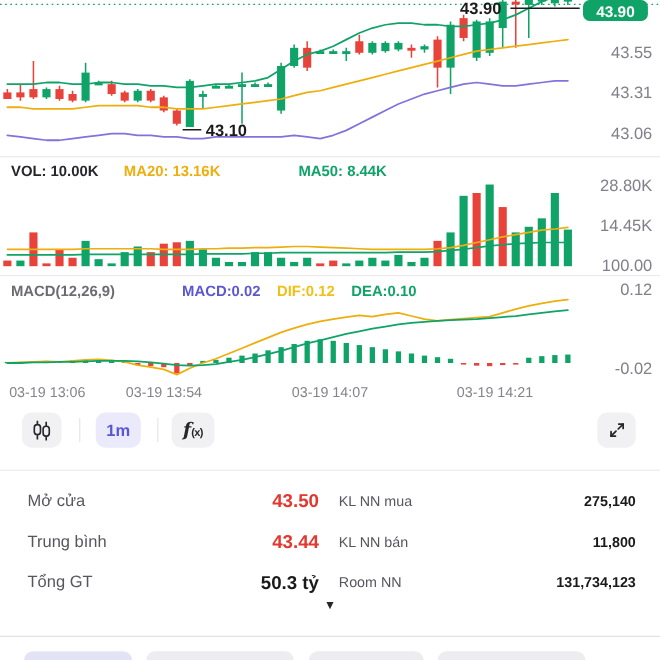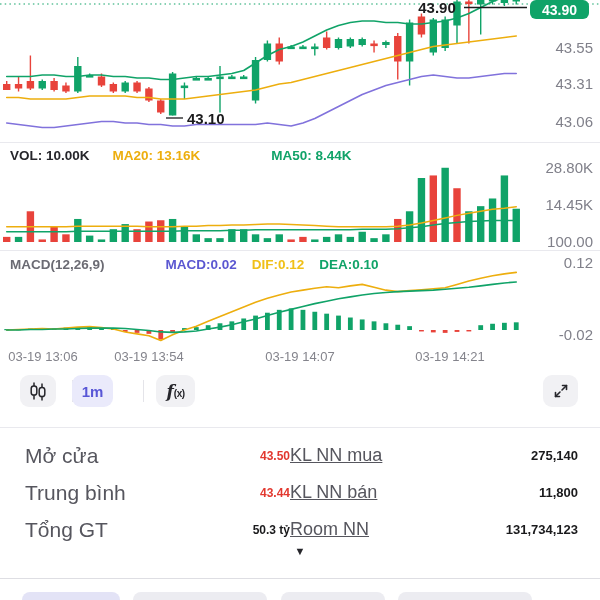--- a/index.html
+++ b/index.html
@@ -32,24 +32,24 @@
   .tb-btn { position:absolute; top:375px; height:32px; border:none; background:#F1F1F4;
     border-radius:9px; display:flex; align-items:center; justify-content:center; cursor:pointer; }
   .tb-interval { background:#EAEAFB; color:#5856D6; font-weight:700; font-size:15px;
     font-family:"Liberation Sans", sans-serif; }
   .tb-sep { position:absolute; top:380px; width:1px; height:22px; background:#E4E4E9; }
   .fx { color:#26262B; display:flex; align-items:baseline; }
   .fx i { font-family:"DejaVu Serif", serif; font-style:italic; font-size:17px; font-weight:600; }
   .fx small { font-size:10px; font-weight:600; letter-spacing:-0.5px; }
 
   .srow { position:absolute; left:25px; right:22px; height:37px; display:flex; align-items:center; }
-  .sl1 { width:150px; color:#56565E; font-size:21px; }
-  .sv1 { width:115px; text-align:right; font-size:12px; font-weight:600; color:#1A1A1C; }
+  .sl1 { width:150px; color:#56565E; font-size:15px; }
+  .sv1 { width:115px; text-align:right; font-size:17px; font-weight:600; color:#1A1A1C; }
   .sv1.red { color:#E2382F; }
-  .sl2 { flex:1; color:#56565E; font-size:18px;text-decoration:underline; }
+  .sl2 { margin-left:18px; flex:1; color:#56565E; font-size:13px; }
   .sv2 { text-align:right; font-size:13px; font-weight:700; color:#1A1A1C; }
 
   .chev { position:absolute; top:544px; left:0; right:0; text-align:center;
     font-size:11px; color:#26262B; cursor:pointer; line-height:14px; }
 
   .pill { position:absolute; top:592px; height:16px; border-radius:8px; background:#ECECF1; cursor:pointer; }
   .pill-accent { background:#E3E3F6; }
 </style>
 </head>
 <body>
@@ -283,21 +283,21 @@
   <div class="toolbar">
     <button class="tb-btn" style="left:20px;width:36px">
       <svg width="20" height="20" viewBox="0 0 20 20">
         <line x1="6" y1="1.5" x2="6" y2="18.5" stroke="#26262B" stroke-width="1.5"></line>
         <rect x="3.2" y="5" width="5.6" height="9" rx="2.6" fill="#F1F1F4" stroke="#26262B" stroke-width="1.5"></rect>
         <line x1="14" y1="2.5" x2="14" y2="19.5" stroke="#26262B" stroke-width="1.5"></line>
         <rect x="11.2" y="6.5" width="5.6" height="9" rx="2.6" fill="#F1F1F4" stroke="#26262B" stroke-width="1.5"></rect>
       </svg>
     </button>
     <div class="tb-sep" style="left:72px"></div>
-    <button class="tb-btn tb-interval" style="left:72px;width:41px">1m</button>
+    <button class="tb-btn tb-interval" style="left:87px;width:41px">1m</button>
     <div class="tb-sep" style="left:143px"></div>
     <button class="tb-btn" style="left:156px;width:39px">
       <span class="fx">
           <i>f</i>
           <small>(x)</small>
         </span>
     </button>
     <button class="tb-btn" style="left:543px;width:35px">
       <svg width="18" height="18" viewBox="0 0 18 18" fill="none" stroke="#26262B" stroke-width="1.6" stroke-linecap="round" stroke-linejoin="round">
         <path d="M10.5 3.5 H14.5 V7.5"></path>

